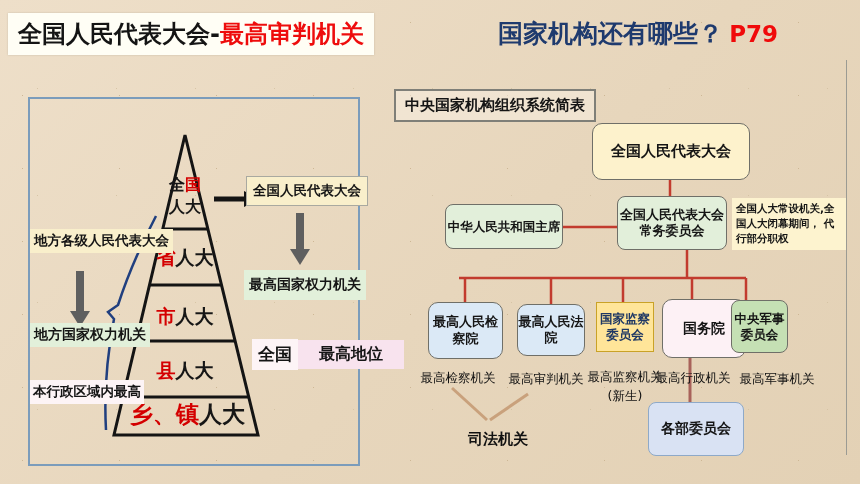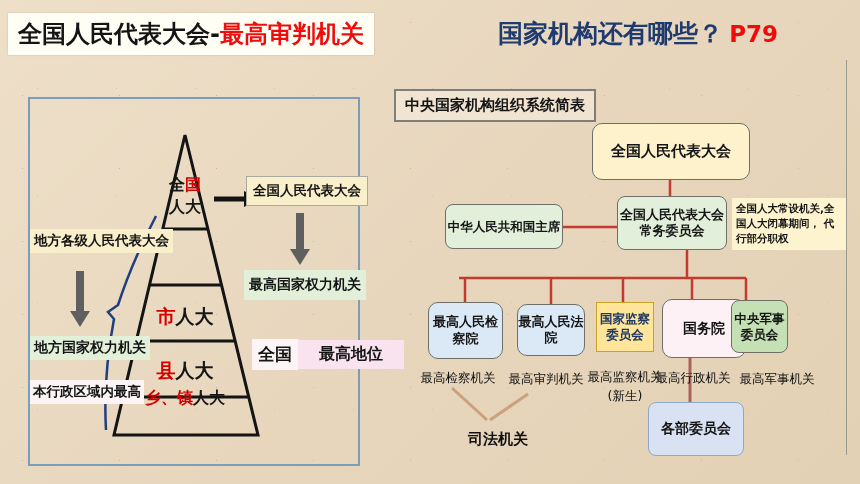--- a/index.html
+++ b/index.html
@@ -114,32 +114,35 @@
       <g fill="#5f5f5f">
         <rect x="46" y="172" width="8" height="40"></rect>
         <polygon points="40,212 60,212 50,228"></polygon>
       </g>
     </svg>
 
     <div class="lvl" style="left:123px;top:75px;width:64px;font-size:16px;line-height:1.35">
       <span>全</span><span class="red">国</span><br>
       <span>人大</span>
     </div>
+    <div class="lvl" style="left:115px;top:146px;width:80px;font-size:19px">
+      <span class="red">省</span><span>人大</span>
+    </div>
     <div class="lvl" style="left:115px;top:205px;width:80px;font-size:19px">
       <span class="red">市</span><span>人大</span>
     </div>
     <div class="lvl" style="left:115px;top:259px;width:80px;font-size:19px">
       <span class="red">县</span><span>人大</span>
     </div>
-    <div class="lvl" style="left:100px;top:289px;width:110px;font-size:16px">
+    <div class="lvl" style="left:100px;top:300px;width:110px;font-size:23px">
       <span class="red">乡、镇</span><span>人大</span>
     </div>
 
     <div class="tag tag-cream" style="left:0;top:130px;font-size:13.5px;padding:3px 4px">地方各级人民代表大会</div>
-    <div class="tag tag-green" style="left:0;top:237px;font-size:14px;padding:3px 4px">地方国家权力机关</div>
+    <div class="tag tag-green" style="left:0;top:224px;font-size:14px;padding:3px 4px">地方国家权力机关</div>
     <div class="tag tag-white" style="left:0;top:281px;font-size:13.5px;padding:3px 3px">本行政区域内最高</div>
 
     <div class="tag tag-cream" style="left:216px;top:77px;font-size:13.5px;padding:5px 6px;border:1px solid #a9a9a0">全国人民代表大会</div>
     <div class="tag tag-green" style="left:214px;top:171px;font-size:14px;padding:6px 5px">最高国家权力机关</div>
     <div class="tag tag-white" style="left:222px;top:240px;font-size:17px;padding:4px 6px">全国</div>
     <div class="tag tag-pink" style="left:268px;top:241px;font-size:16px;padding:4px 21px">最高地位</div>
   </div>
 
   <div class="abs chart-title">中央国家机构组织系统简表</div>
 

